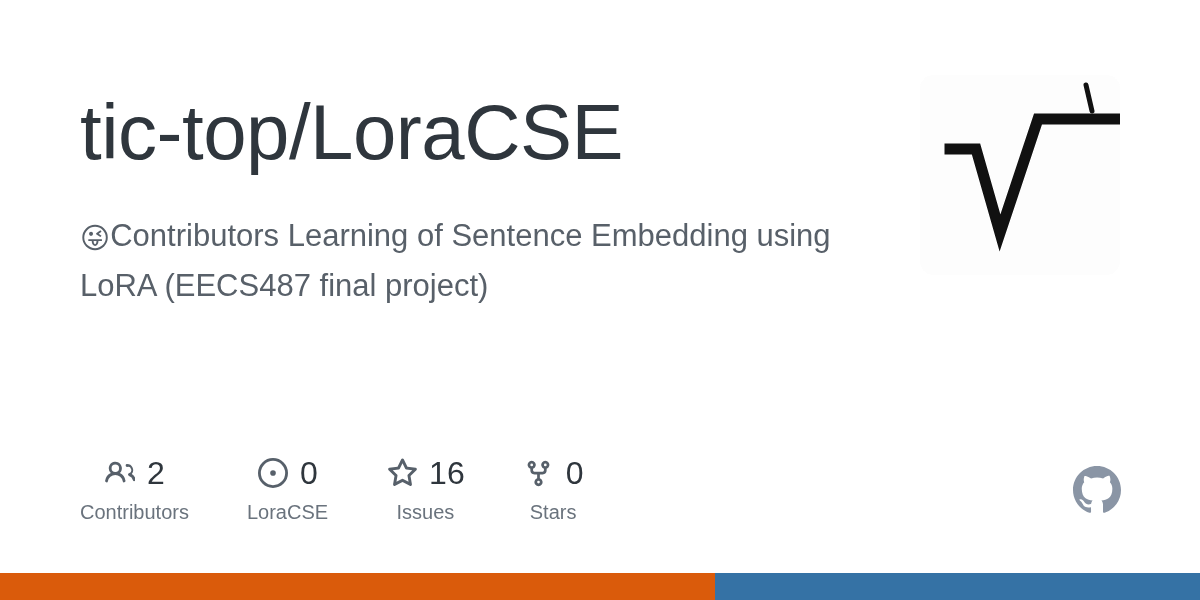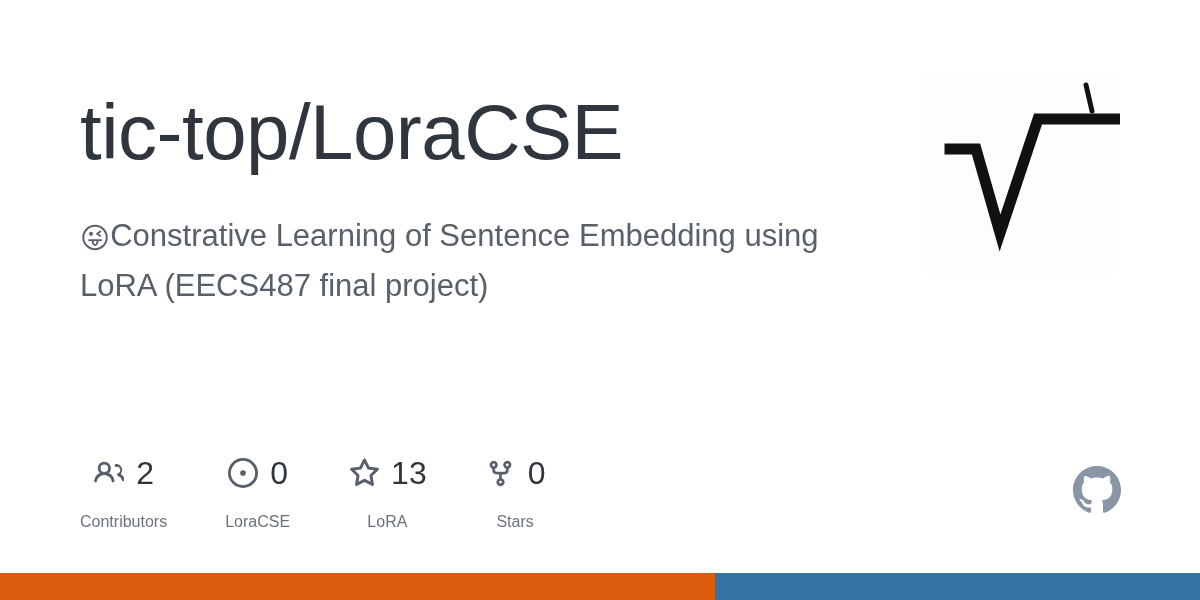--- a/index.html
+++ b/index.html
@@ -103,22 +103,22 @@
     margin-right: 11px;
   }
   .stat-icon svg { display: block; }
   .stat-value {
     font-size: 32px;
     color: #2f363d;
     font-weight: 400;
     line-height: 1;
   }
   .stat-label {
-    margin-top: 20px;
-    font-size: 16px;
+    margin-top: 8px;
+    font-size: 20px;
     color: #6a737d;
     font-weight: 400;
     line-height: 1;
   }
 
   
   .gh-mark {
     position: absolute;
     left: 1073px;
     top: 466px;
@@ -150,21 +150,21 @@
       <path d="M30 74 L56 74 L80 158 L118 44 L200 44" fill="none" stroke="#111111" stroke-width="11" stroke-linecap="square" stroke-linejoin="miter"></path>
       <path d="M166 10 L172 36" fill="none" stroke="#111111" stroke-width="5" stroke-linecap="round"></path>
     </svg>
   </div>
 
   <div class="title">
     <span class="owner">tic-top/</span><span class="repo">LoraCSE</span>
   </div>
 
   <div class="description">
-    <span class="emoji">😜</span><span>Constrative Learning of Sentence Embedding using LoRA (EECS487 final project)</span>
+    <span class="emoji">😜</span><span>Contributors Learning of Sentence Embedding using LoRA (EECS487 final project)</span>
   </div>
 
   <div class="stats">
 
     <div class="stat">
       <div class="stat-top">
         <span class="stat-icon" style="color: rgb(87, 96, 106);">
           <svg width="30" height="30" viewBox="0 0 16 16" fill="currentColor" aria-hidden="true">
             <path d="M5.5 3.5a2 2 0 100 4 2 2 0 000-4zM2 5.5a3.5 3.5 0 115.898 2.549 5.507 5.507 0 013.034 4.084.75.75 0 11-1.482.235 4.001 4.001 0 00-7.9 0 .75.75 0 01-1.482-.236A5.507 5.507 0 013.102 8.05 3.49 3.49 0 012 5.5zM11 4a.75.75 0 01.75-.75 3.25 3.25 0 012.526 5.3 4.756 4.756 0 012.068 2.884.75.75 0 01-1.452.37 3.256 3.256 0 00-2.094-2.266.75.75 0 01-.047-1.416A1.75 1.75 0 0011.75 4.75.75.75 0 0111 4z"></path>
           </svg>
@@ -187,23 +187,23 @@
       <div class="stat-label">LoraCSE</div>
     </div>
 
     <div class="stat">
       <div class="stat-top">
         <span class="stat-icon" style="color: rgb(87, 96, 106);">
           <svg width="31" height="31" viewBox="0 0 16 16" fill="currentColor" aria-hidden="true">
             <path d="M8 .25a.75.75 0 01.673.418l1.882 3.815 4.21.612a.75.75 0 01.416 1.279l-3.046 2.97.719 4.192a.75.75 0 01-1.088.791L8 12.347l-3.766 1.98a.75.75 0 01-1.088-.79l.72-4.194L.818 6.374a.75.75 0 01.416-1.28l4.21-.611L7.327.668A.75.75 0 018 .25zm0 2.445L6.615 5.5a.75.75 0 01-.564.41l-3.097.45 2.24 2.184a.75.75 0 01.216.664l-.528 3.084 2.769-1.456a.75.75 0 01.698 0l2.77 1.456-.53-3.084a.75.75 0 01.216-.664l2.24-2.183-3.096-.45a.75.75 0 01-.564-.41L8 2.694v.001z"></path>
           </svg>
         </span>
-        <span class="stat-value">13</span>
-      </div>
-      <div class="stat-label">LoRA</div>
+        <span class="stat-value">16</span>
+      </div>
+      <div class="stat-label">Issues</div>
     </div>
 
     <div class="stat">
       <div class="stat-top">
         <span class="stat-icon" style="color: rgb(87, 96, 106);">
           <svg width="29" height="29" viewBox="0 0 16 16" fill="currentColor" aria-hidden="true">
             <path d="M5 5.372v.878c0 .414.336.75.75.75h4.5a.75.75 0 00.75-.75v-.878a2.25 2.25 0 111.5 0v.878a2.25 2.25 0 01-2.25 2.25h-1.5v2.128a2.251 2.251 0 11-1.5 0V8.5h-1.5A2.25 2.25 0 013.5 6.25v-.878a2.25 2.25 0 111.5 0zM5 3.25a.75.75 0 10-1.5 0 .75.75 0 001.5 0zm6.75.75a.75.75 0 100-1.5.75.75 0 000 1.5zm-3 8.75a.75.75 0 10-1.5 0 .75.75 0 001.5 0z"></path>
           </svg>
         </span>
         <span class="stat-value">0</span>

